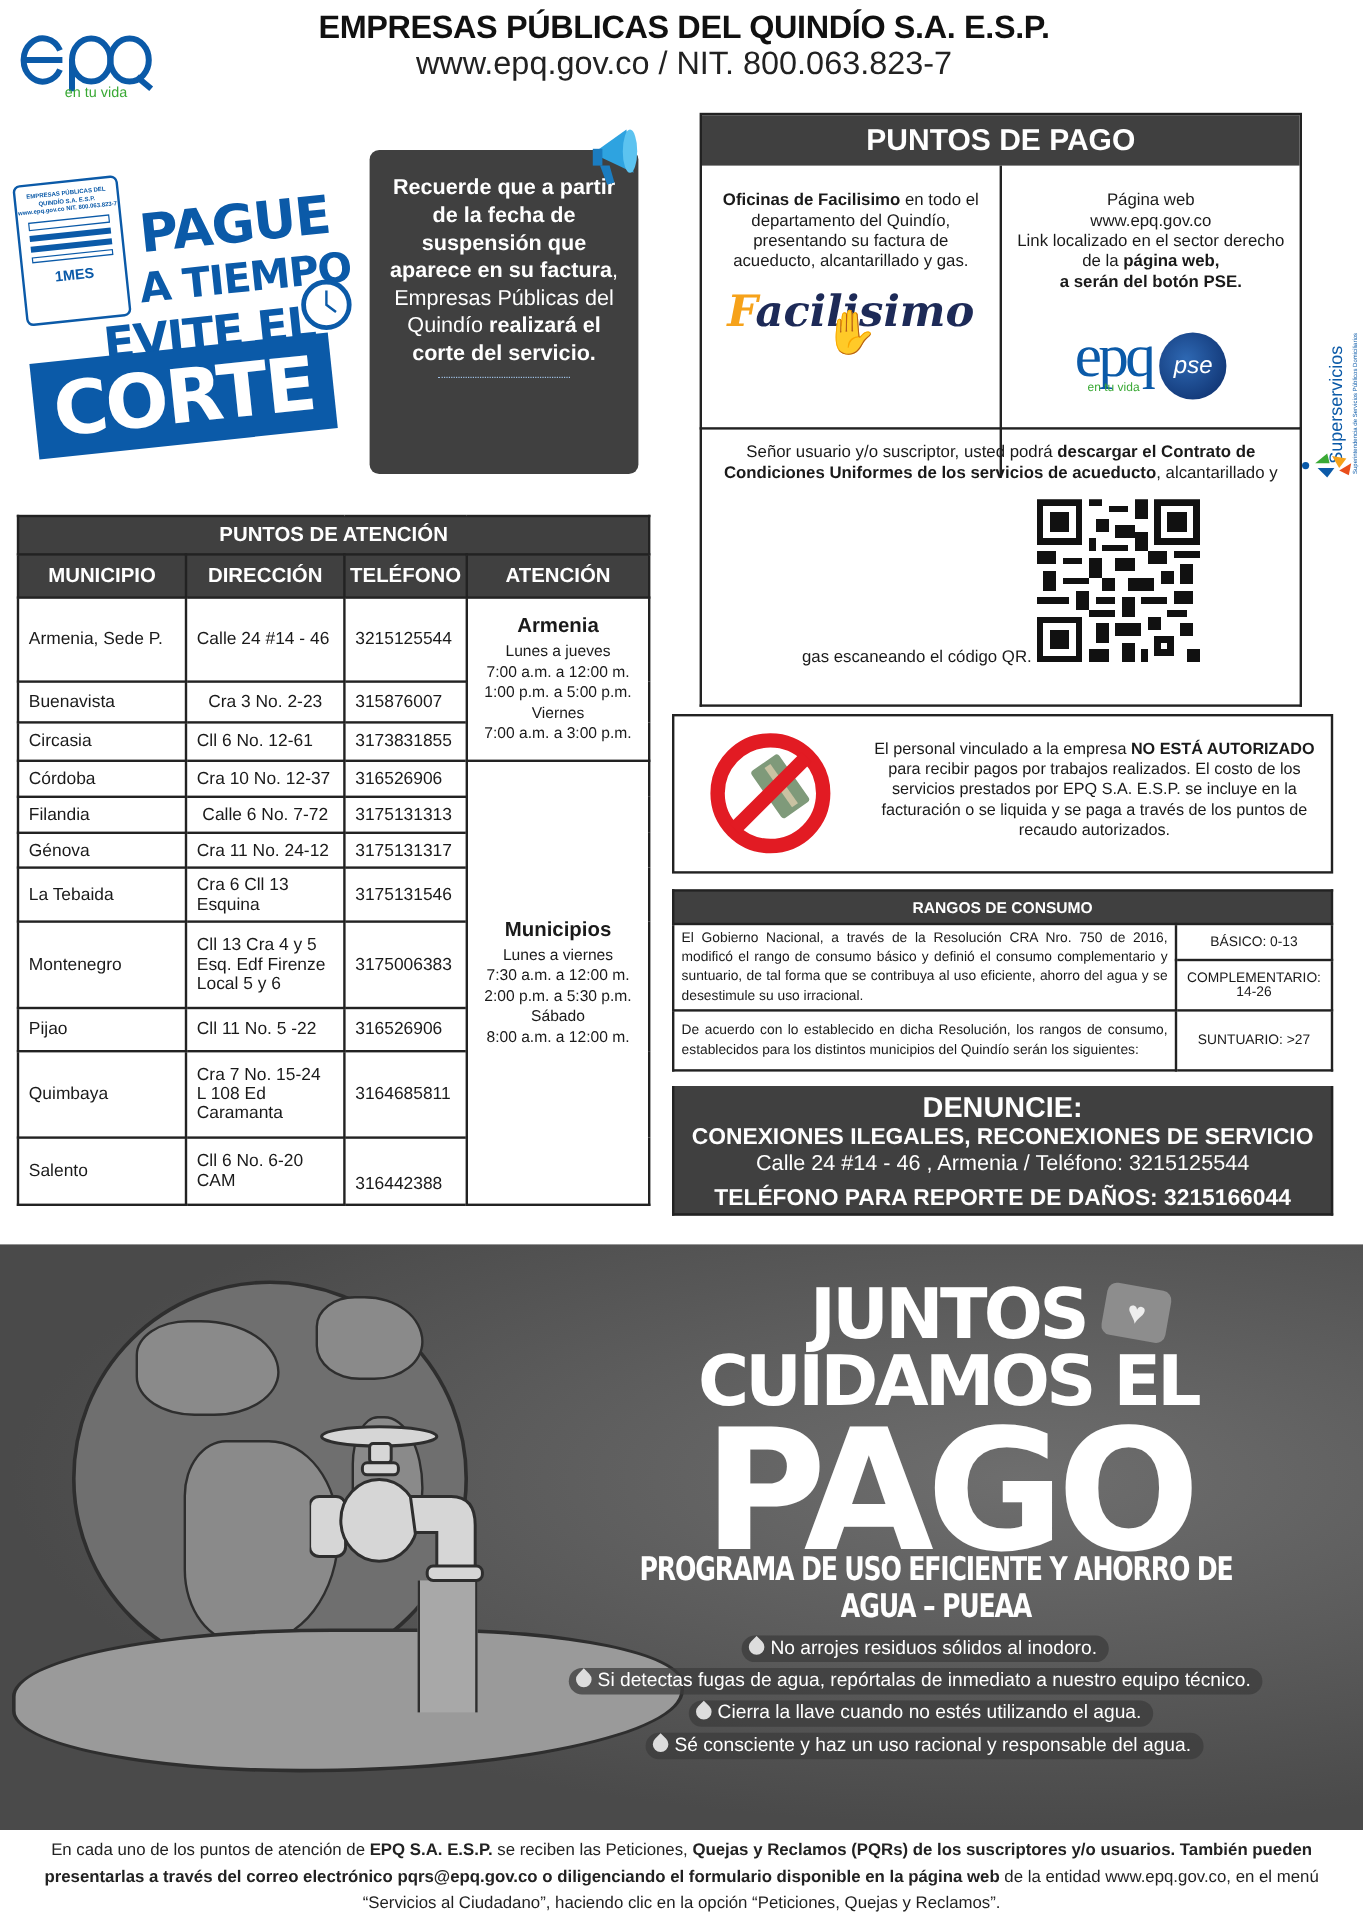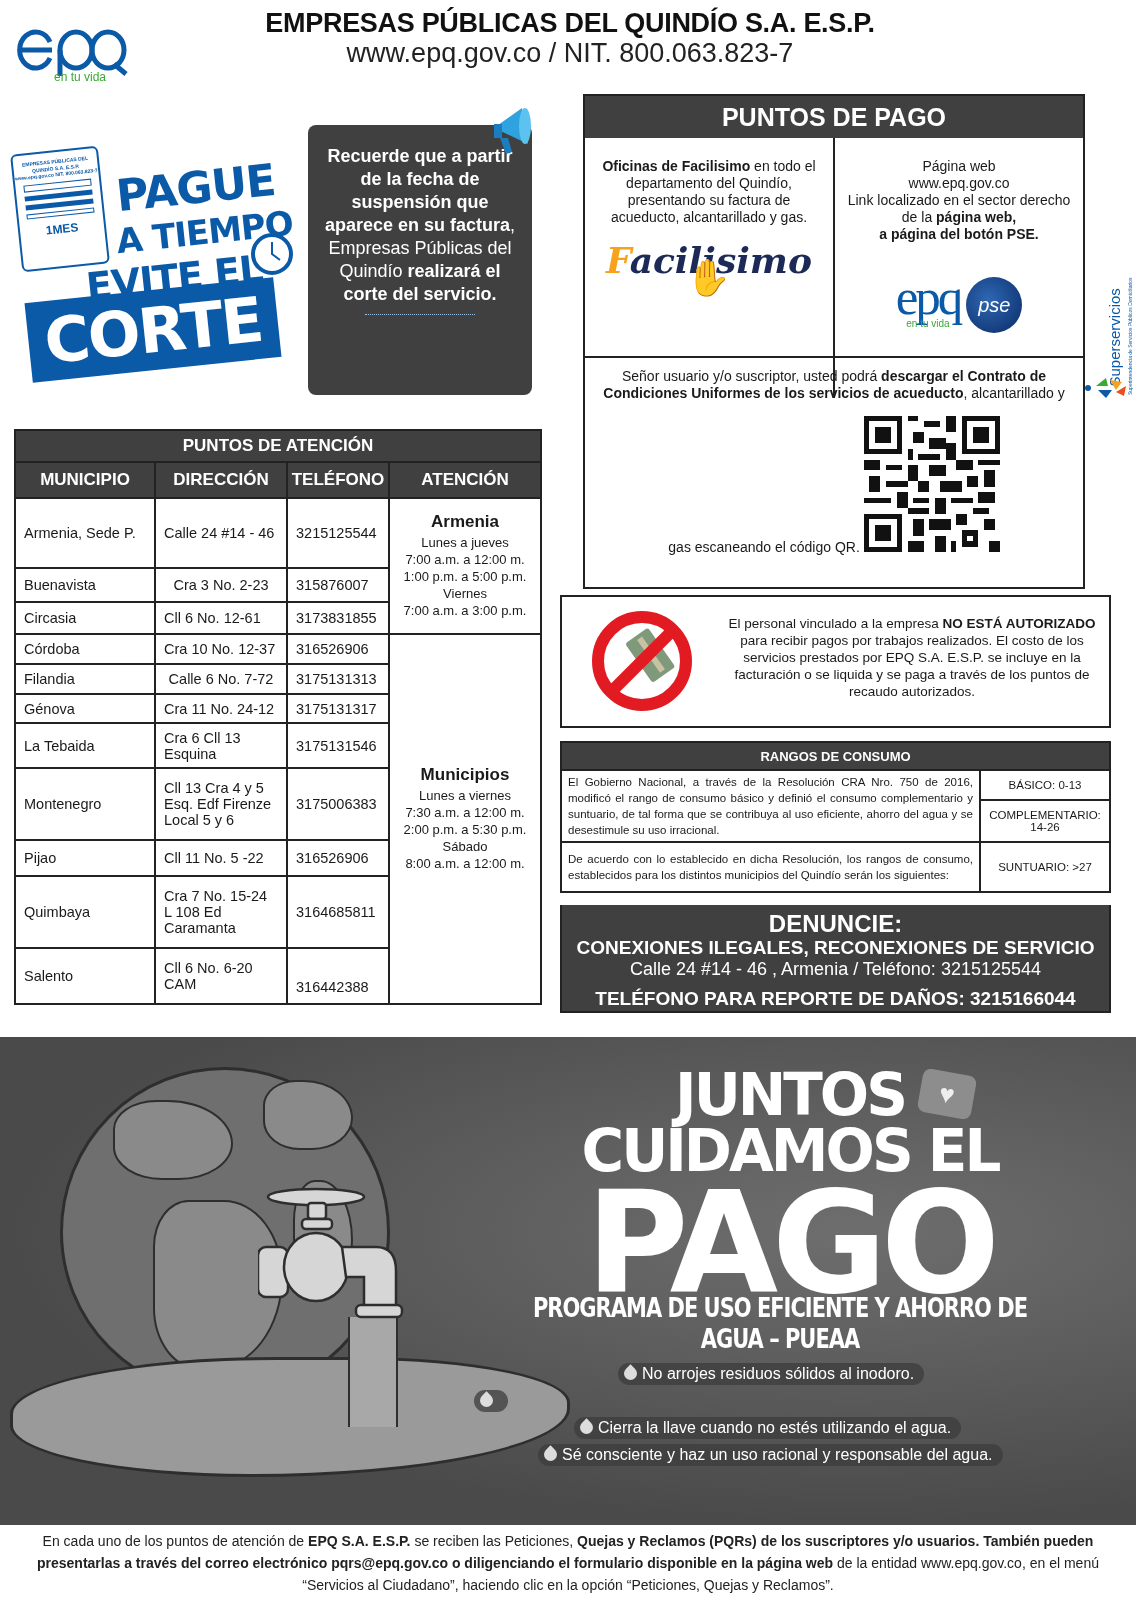--- a/index.html
+++ b/index.html
@@ -151,21 +151,21 @@
   <div id="pago-head" class="blue">PUNTOS DE PAGO</div>
   <div id="pago-cols">
     <div class="pago-col">
       <b>Oficinas de Facilisimo</b><span> en todo el departamento del Quindío, presentando su factura de acueducto, alcantarillado y gas.</span>
       <div id="facilisimo-logo"><span class="f">F</span><span>acilisimo</span> <span style="color:#2e5fb5;font-style:normal;">✋</span></div>
     </div>
     <div class="pago-col">
       <div>Página web</div>
       <div>www.epq.gov.co</div>
       <div><span>Link localizado en el sector derecho de la </span><b>página web,</b></div>
-      <div><b>a página del botón PSE.</b></div>
+      <div><b>a serán del botón PSE.</b></div>
       <div class="logo-row">
         <div style="text-align:center;">
           <div style="font-size:51px;color:#0b5aa8;font-family:Liberation Serif, serif;line-height:36px;letter-spacing:-3px;">epq</div>
           <div style="font-size:10px;color:#3aa935;">en tu vida</div>
         </div>
         <div id="pse-logo">pse</div>
       </div>
     </div>
   </div>
 </div>
@@ -384,20 +384,20 @@
   <div id="heart-bubble">
       <span>♥</span>
     </div>
   <div id="juntos">
     <div class="l1">JUNTOS</div>
     <div class="l2">CUIDAMOS EL</div>
     <div class="l3">PAGO</div>
   </div>
   <div id="programa">PROGRAMA DE USO EFICIENTE Y AHORRO DE AGUA – PUEAA</div>
   <div class="tip" style="left:618px;top:326px;"><span class="drop"></span><span>No arrojes residuos sólidos al inodoro.</span></div>
-  <div class="tip" style="left:474px;top:353px;"><span class="drop"></span></div>
+  <div class="tip" style="left:474px;top:353px;"><span class="drop"></span><span>Si detectas fugas de agua, repórtalas de inmediato a nuestro equipo técnico.</span></div>
   <div class="tip" style="left:574px;top:380px;"><span class="drop"></span><span>Cierra la llave cuando no estés utilizando el agua.</span></div>
   <div class="tip" style="left:538px;top:407px;"><span class="drop"></span><span>Sé consciente y haz un uso racional y responsable del agua.</span></div>
 </div>
 
 <div id="footer" class="abs">
   <span>En cada uno de los puntos de atención de </span><b>EPQ S.A. E.S.P.</b><span> se reciben las Peticiones, </span><b>Quejas y Reclamos (PQRs) de los suscriptores y/o usuarios. También pueden presentarlas a través del correo electrónico pqrs@epq.gov.co o diligenciando el formulario disponible en la página web</b><span> de la entidad www.epq.gov.co, en el menú “Servicios al Ciudadano”, haciendo clic en la opción “Peticiones, Quejas y Reclamos”.</span>
 </div>
 
 </body></html>

